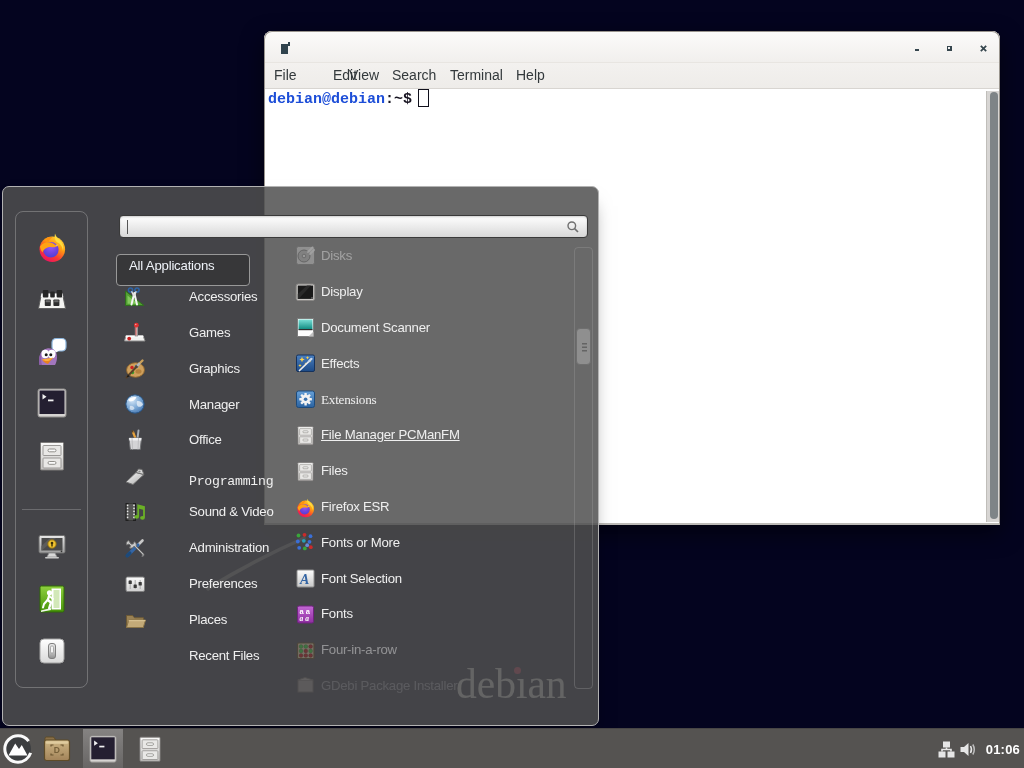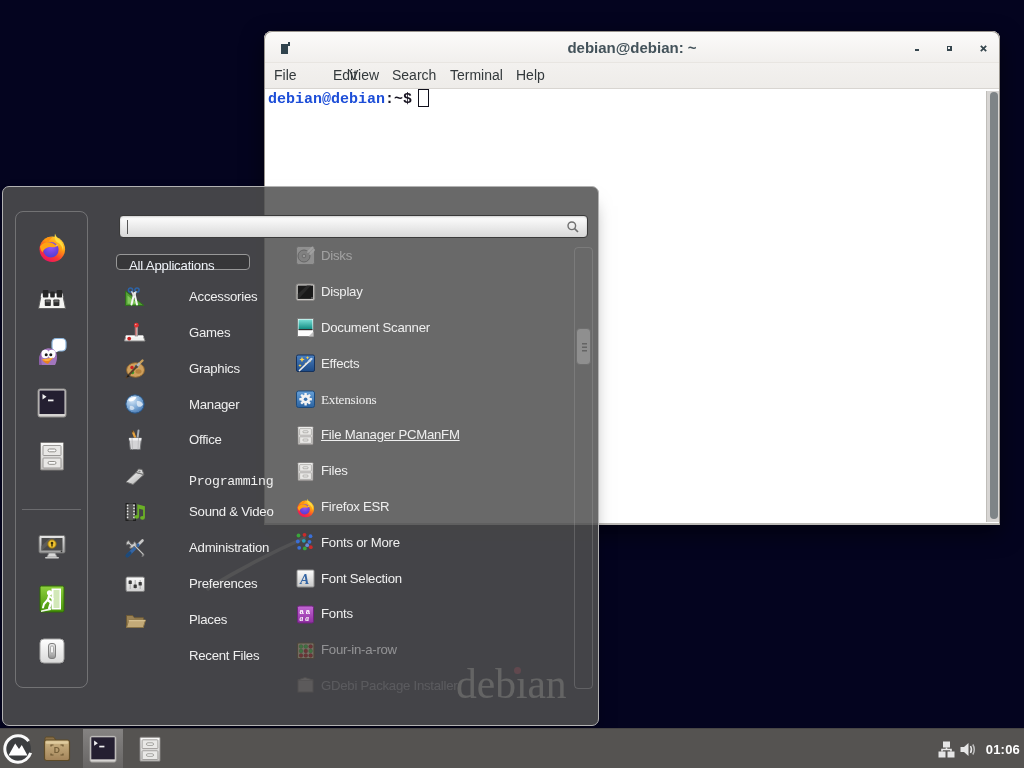--- a/index.html
+++ b/index.html
@@ -41,21 +41,21 @@
   #favbox { left:12px; top:24px; width:73px; height:477px;
             border:1px solid rgba(200,200,200,0.35); border-radius:8px; }
   #favsep { left:19px; top:322px; width:59px; height:1px;
             background:rgba(200,200,200,0.3); }
   #searchbox { left:116px; top:28px; width:469px; height:23px;
                border-radius:4px; border:1px solid #3a3a3a;
                background:linear-gradient(#ffffff,#d8d8d8);
                box-shadow:inset 0 1px 2px rgba(0,0,0,0.2);}
   #searchcur { left:7px; top:4px; width:1px; height:14px; background:#555;
                position:absolute;}
-  #allapps { left:113px; top:67px; width:134px; height:16px;
+  #allapps { left:113px; top:67px; width:134px; height:32px;
              background:rgba(28,28,28,0.32); border:1px solid #989898;
              border-radius:4px; color:#eef2f8; font-size:13.2px; letter-spacing:-0.2px;
              line-height:22px; padding-left:12px;}
   .cat { position:absolute; left:149px; font-size:13.2px; letter-spacing:-0.25px; color:#efefef;margin-left:37px; }
   .app { position:absolute; left:318px; font-size:13.2px; letter-spacing:-0.25px; color:#efefef; }
   .cicon { position:absolute; left:121px; width:22px; height:22px; }
   .aicon { position:absolute; left:292px; width:21px; height:21px; }
   .ficon { position:absolute; left:33px; width:32px; height:32px; }
   #mscrolltrack { left:571px; top:60px; width:19px; height:442px;
                   border:1px solid rgba(165,165,165,0.3); border-radius:4px;}
@@ -80,21 +80,20 @@
 </head>
 <body>
   <div class="abs" id="wmark">debıan</div>
   <div class="abs" id="wmarkdot"></div>
   <svg class="abs" id="swoosh" viewBox="0 0 110 62">
     <path d="M 5 58 Q 50 30 105 6 L 106 9 Q 52 33 8 61 Z" fill="rgba(222,222,208,0.45)"></path>
   </svg>
 
   <div class="abs" id="term">
     <div class="abs" id="titlebar"></div>
-    <div class="abs" id="titletext">debian@debian: ~</div>
     <div class="abs" id="menubar"></div>
     <span class="mitem" style="left:10px;">File</span>
     <span class="mitem" style="left:45px;margin-left:24px;">Edit</span>
     <span class="mitem" style="left:85px;">View</span>
     <span class="mitem" style="left:128px;">Search</span>
     <span class="mitem" style="left:186px;">Terminal</span>
     <span class="mitem" style="left:252px;">Help</span>
     <div class="abs" id="tcontent">
       <div class="mono" id="prompt"><span style="color:#1d4ed8;">debian@debian</span><span style="color:#171421;">:~$</span></div>
       <div id="cursor"></div>

